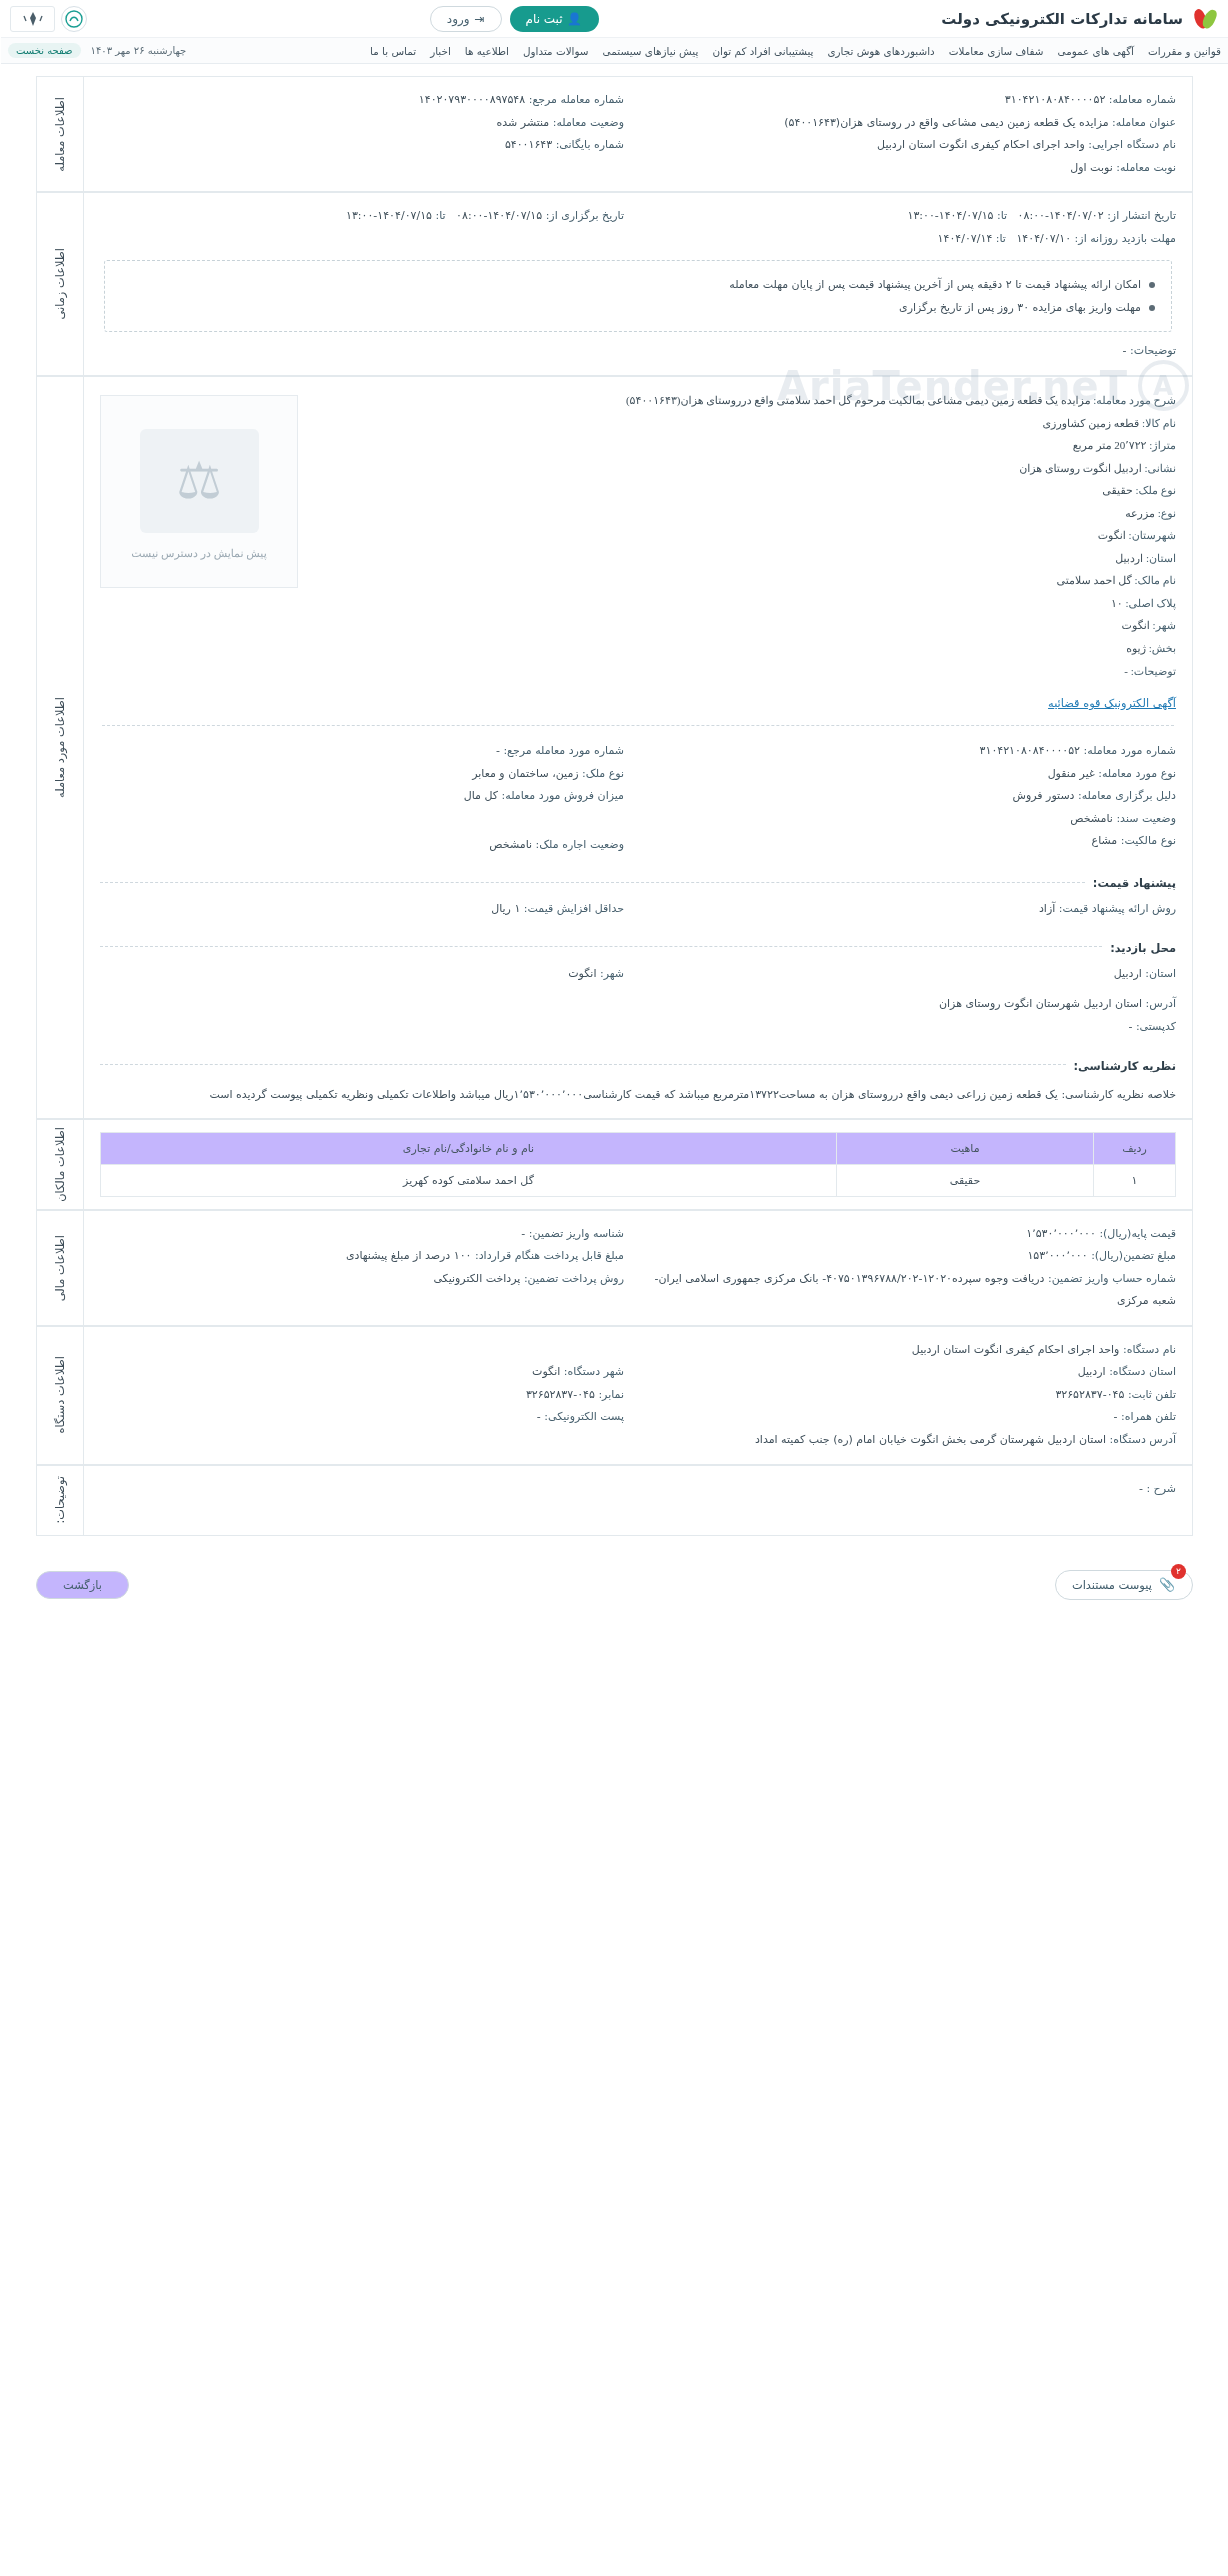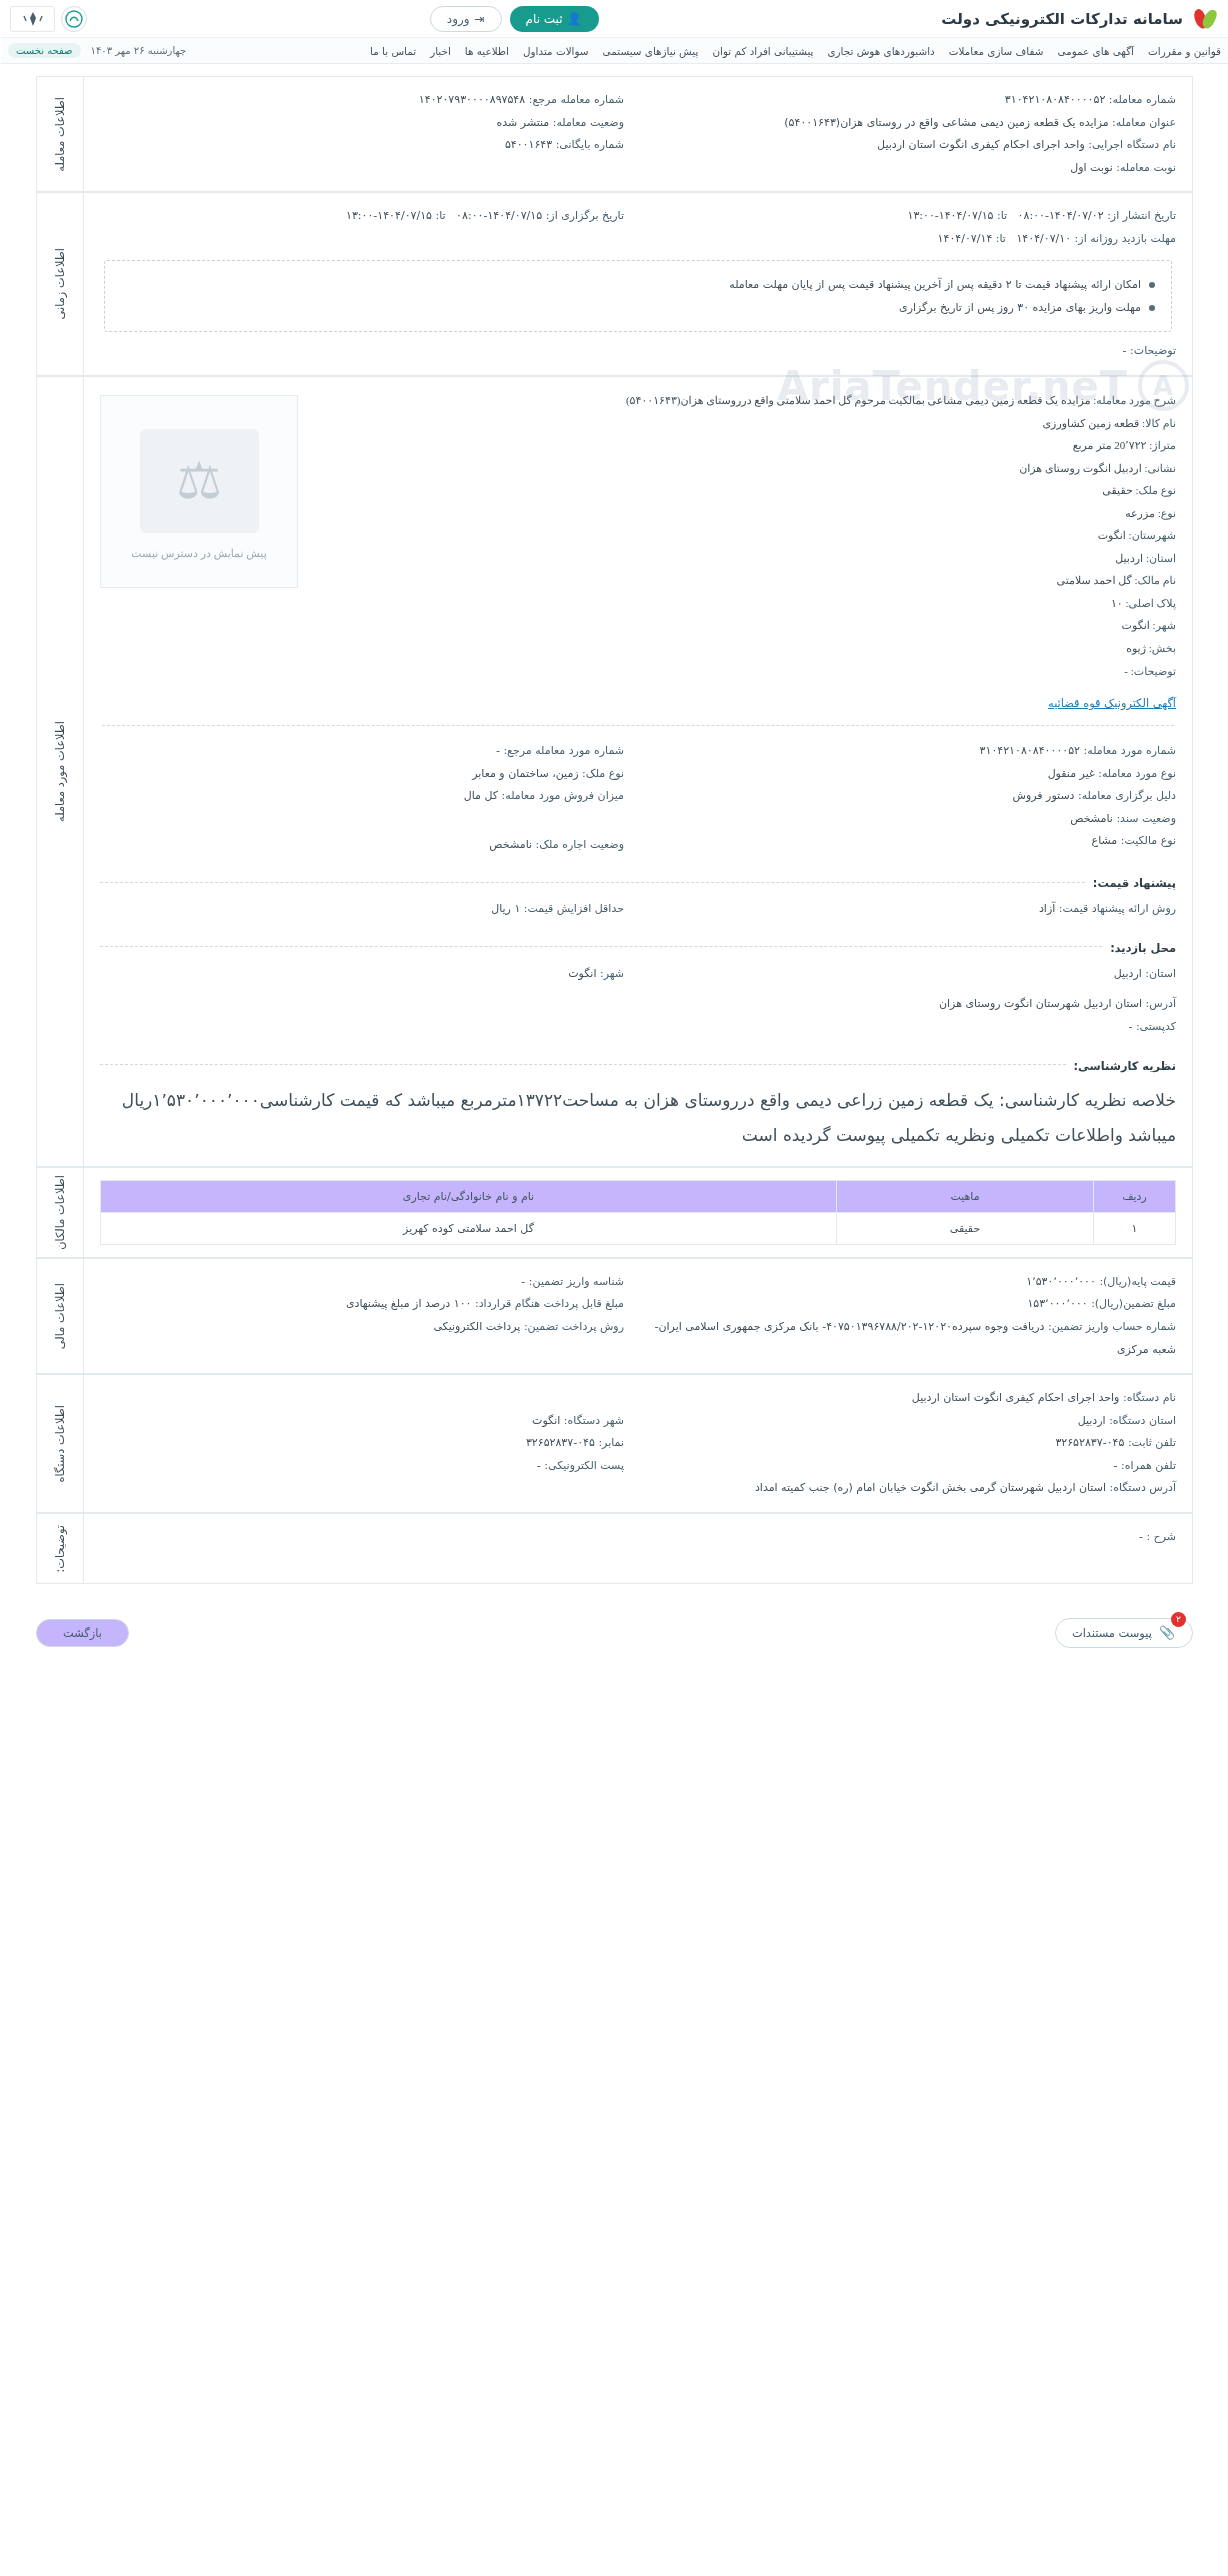--- a/index.html
+++ b/index.html
@@ -196,21 +196,21 @@
     position: relative;
   }
   .badge-count {
     position: absolute; top: -7px; right: 6px;
     background: #e0322e; color: #fff; border-radius: 50%;
     width: 15px; height: 15px; font-size: 9px;
     display: flex; align-items: center; justify-content: center;
   }
   .clip { color: #5f7d8c; font-size: 13px; }
 
-  .note-small { font-size: 17px; color: #3f4f5a; line-height: 2.1; }
+  .note-small { font-size: 11px; color: #3f4f5a; line-height: 2.1; }
 </style>
 </head>
 <body>
 
 <div class="topbar">
   <div class="topbar-right">
     <div class="brand-mark">
       <div class="leaf l1"></div>
         <div class="leaf l2"></div>
     </div>

